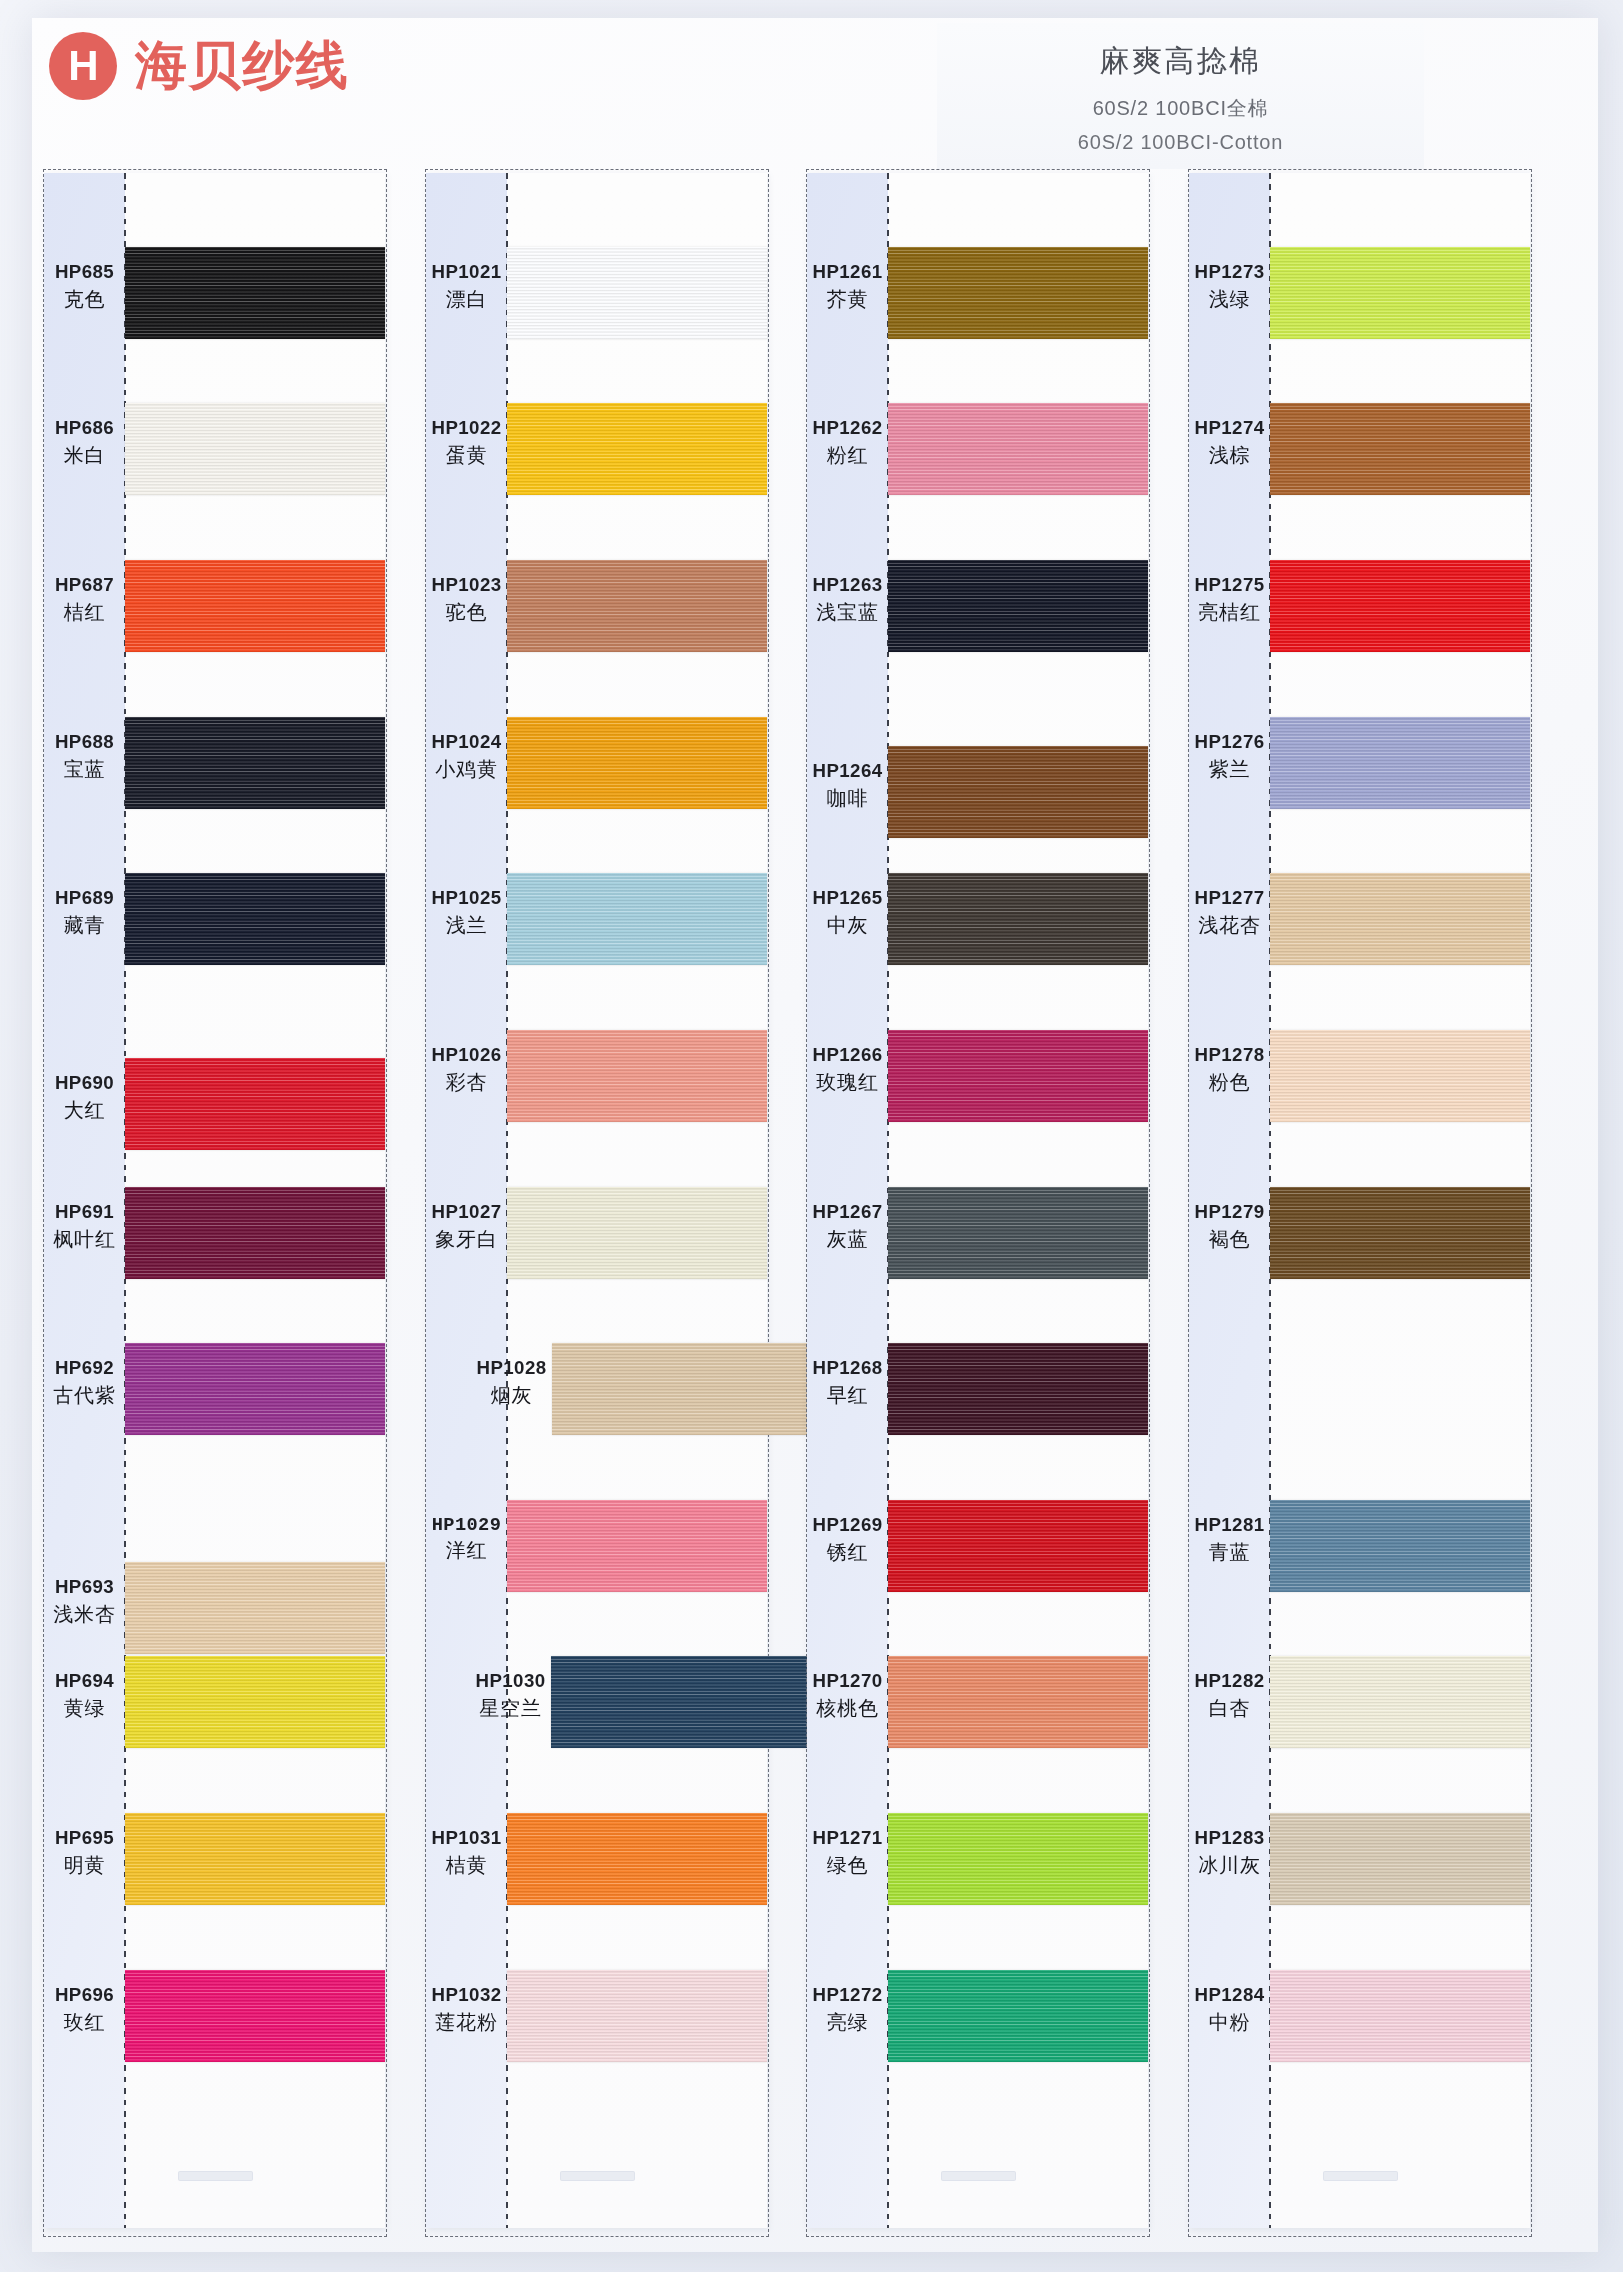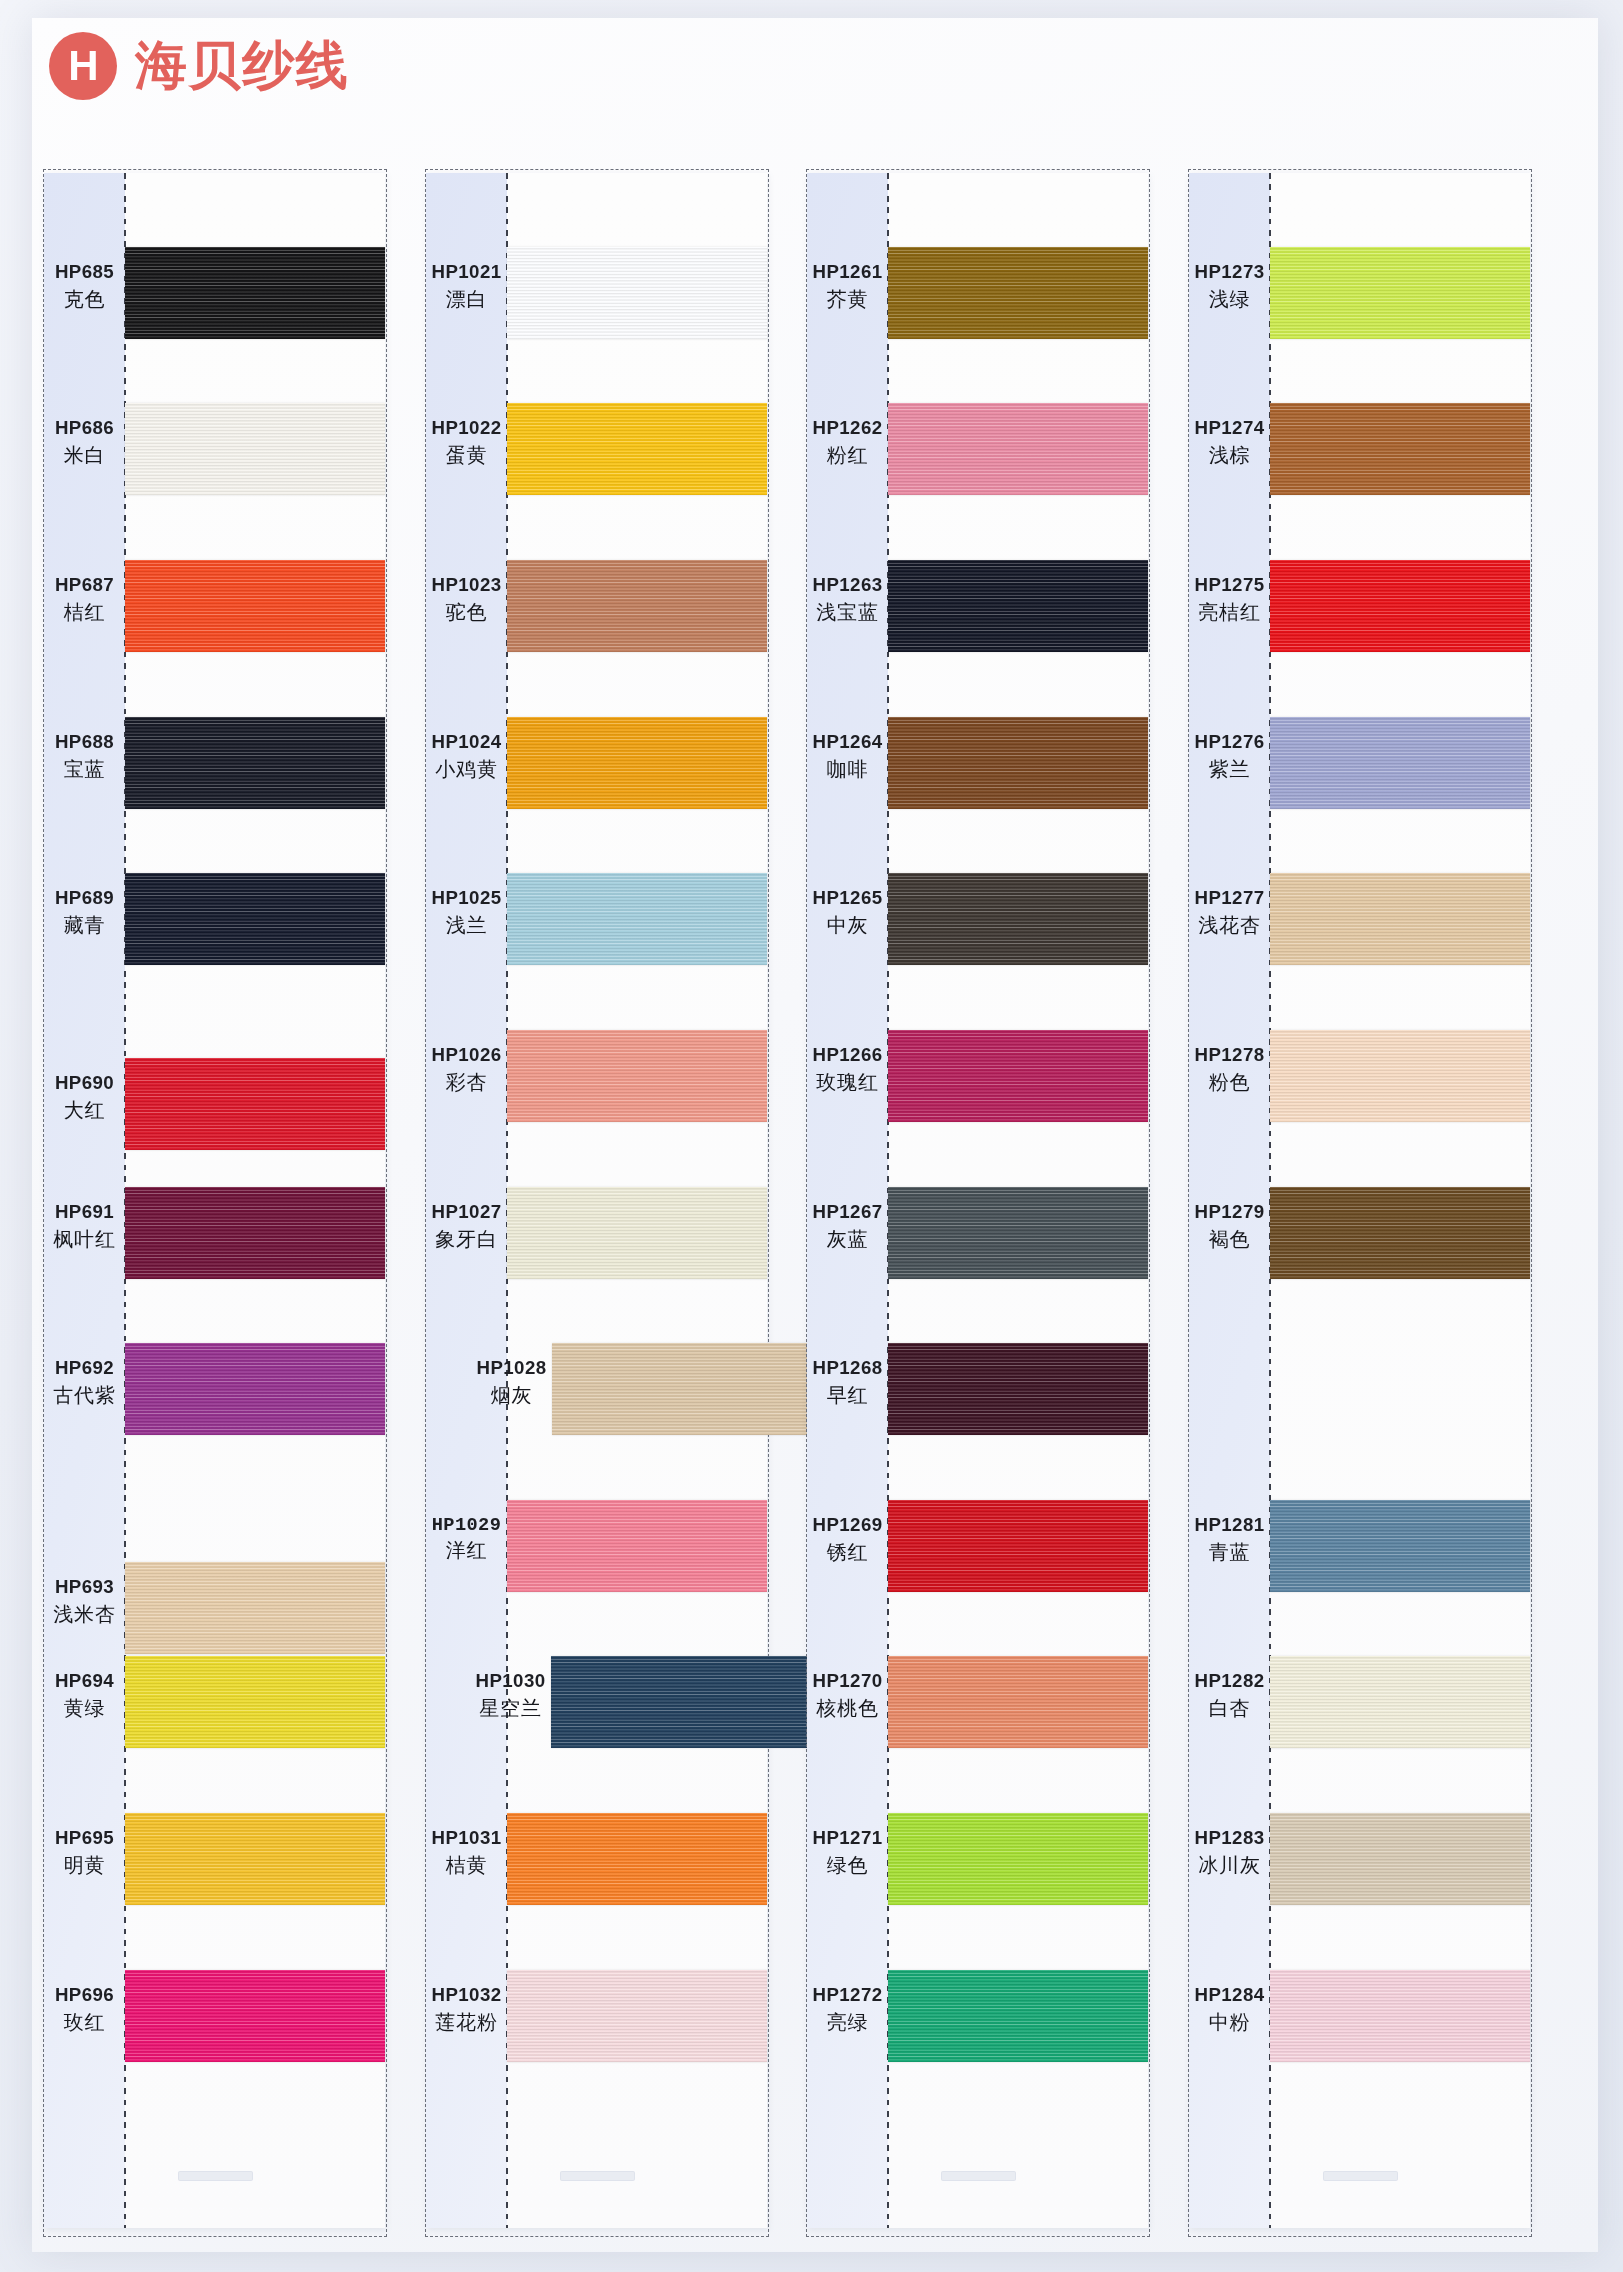--- a/index.html
+++ b/index.html
@@ -128,20 +128,25 @@
 <body>
 
 <div id="page">
   <div id="sheet"></div>
 
   <div id="header">
     <div class="logo-wrap">
       <div class="logo-mark">H</div>
       <div class="logo-text">海贝纱线</div>
     </div>
+    <div class="title-block">
+      <div class="title-main">麻爽高捻棉</div>
+      <div class="title-sub">60S/2 100BCI全棉</div>
+      <div class="title-sub2">60S/2  100BCI-Cotton</div>
+    </div>
   </div>
 
   <div id="columns">
       <div class="column" style="left: 28px;">
         <div class="col-frame"></div>
         <div class="card">
           <div class="label-strip"></div>
           <div class="swatch-field"></div>
           <div class="strip-dash" style="left: 80px;"></div>
           <div class="rows">
@@ -403,21 +408,21 @@
             </div>
             <div class="row" style="top: 358px;">
               <div class="row-label">
                 <span class="row-code">HP1263</span>
                 <span class="row-name">浅宝蓝</span>
               </div>
               <div class="swatch" style="background-color: rgb(19, 23, 38);">
                 <div class="swatch-inner"></div>
               </div>
             </div>
-            <div class="row" style="top: 515px;">
+            <div class="row" style="top: 544px;">
               <div class="row-label">
                 <span class="row-code">HP1264</span>
                 <span class="row-name">咖啡</span>
               </div>
               <div class="swatch" style="background-color: rgb(122, 70, 32);">
                 <div class="swatch-inner"></div>
               </div>
             </div>
             <div class="row" style="top: 671px;">
               <div class="row-label">

